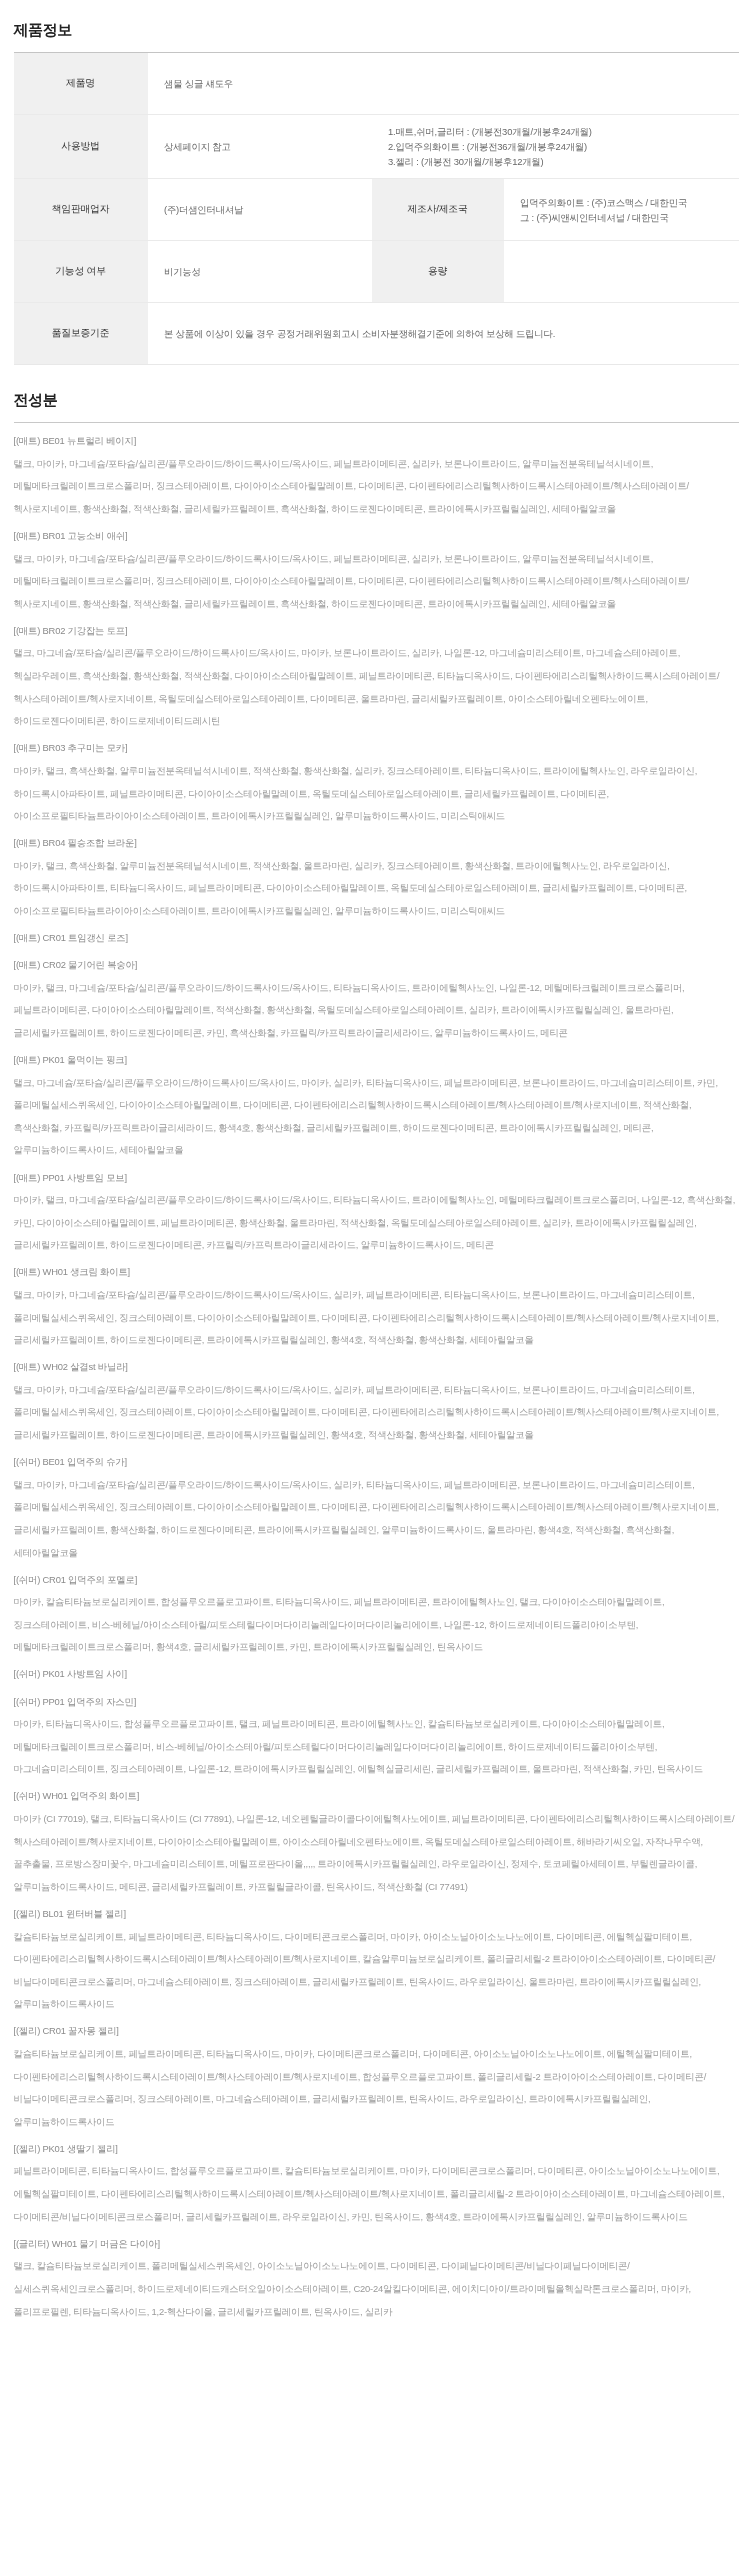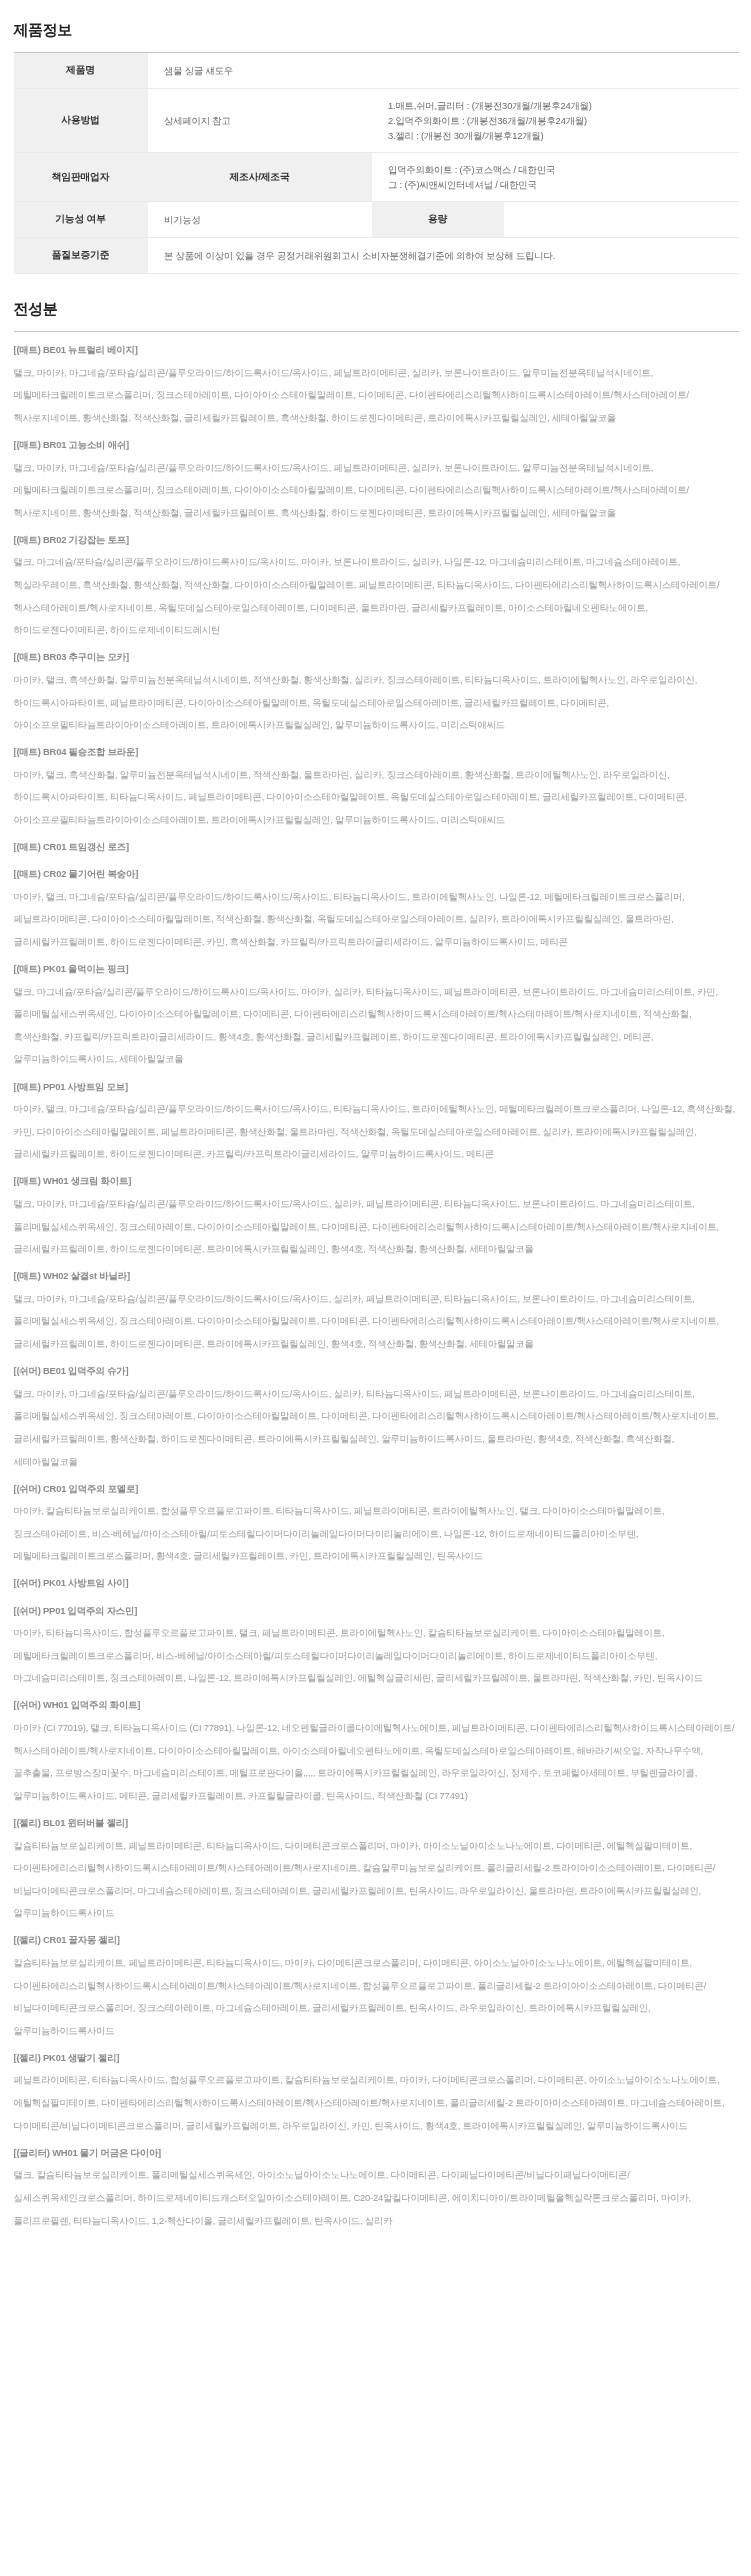--- a/index.html
+++ b/index.html
@@ -31,24 +31,24 @@
     border-bottom:0.8px solid #eaeaea;
   }
   .t-row:last-child{border-bottom:none;}
   .t-row.full{grid-template-columns:134px 1fr;}
   .t-label{
     background:#f0f0f0;
     display:flex;
     align-items:center;
     justify-content:center;
     text-align:center;
-    font-weight:bold;
+    font-weight:normal;
     font-size:9.8px;
     color:#333;
-    padding:11px 6px;
+    padding:24px 6px;
     letter-spacing:-0.2px;
   }
   .t-value{
     display:flex;
     flex-direction:column;
     justify-content:center;
     font-size:9.4px;
     color:#666;
     padding:9px 7.5px 9px 16.5px;
     line-height:15px;
@@ -62,21 +62,20 @@
     border-top:1.5px solid #c8c8c8;
     margin:0 0 7.5px 0;
   }
   .ing-block{margin:0;}
   .ing-name{
     font-size:9.4px;
     color:#8a8a8a;
     line-height:22.6px;
     margin:4.5px 0 0 0;
     letter-spacing:-0.2px;
-    font-weight:bold;
   }
   .ing-text{
     font-size:9.4px;
     color:#9a9a9a;
     line-height:22.6px;
     margin:0 0 3px 0;
     letter-spacing:-0.2px;
     word-break:keep-all;
   }
 </style>
@@ -96,20 +95,21 @@
       <div class="t-label">사용방법</div>
       <div class="t-value">상세페이지 참고</div>
       <div class="t-value">
           <div>1.매트,쉬머,글리터 : (개봉전30개월/개봉후24개월)</div>
           <div>2.입덕주의화이트 : (개봉전36개월/개봉후24개월)</div>
           <div>3.젤리 : (개봉전 30개월/개봉후12개월)</div>
         </div>
     </div>
     <div class="t-row">
       <div class="t-label">책임판매업자</div>
+      <div class="t-value">(주)더샘인터내셔날</div>
       <div class="t-label">제조사/제조국</div>
       <div class="t-value">
           <div>입덕주의화이트 : (주)코스맥스 / 대한민국</div>
           <div>그 : (주)씨앤씨인터네셔널 / 대한민국</div>
         </div>
     </div>
     <div class="t-row">
       <div class="t-label">기능성 여부</div>
       <div class="t-value">비기능성</div>
       <div class="t-label">용량</div>

